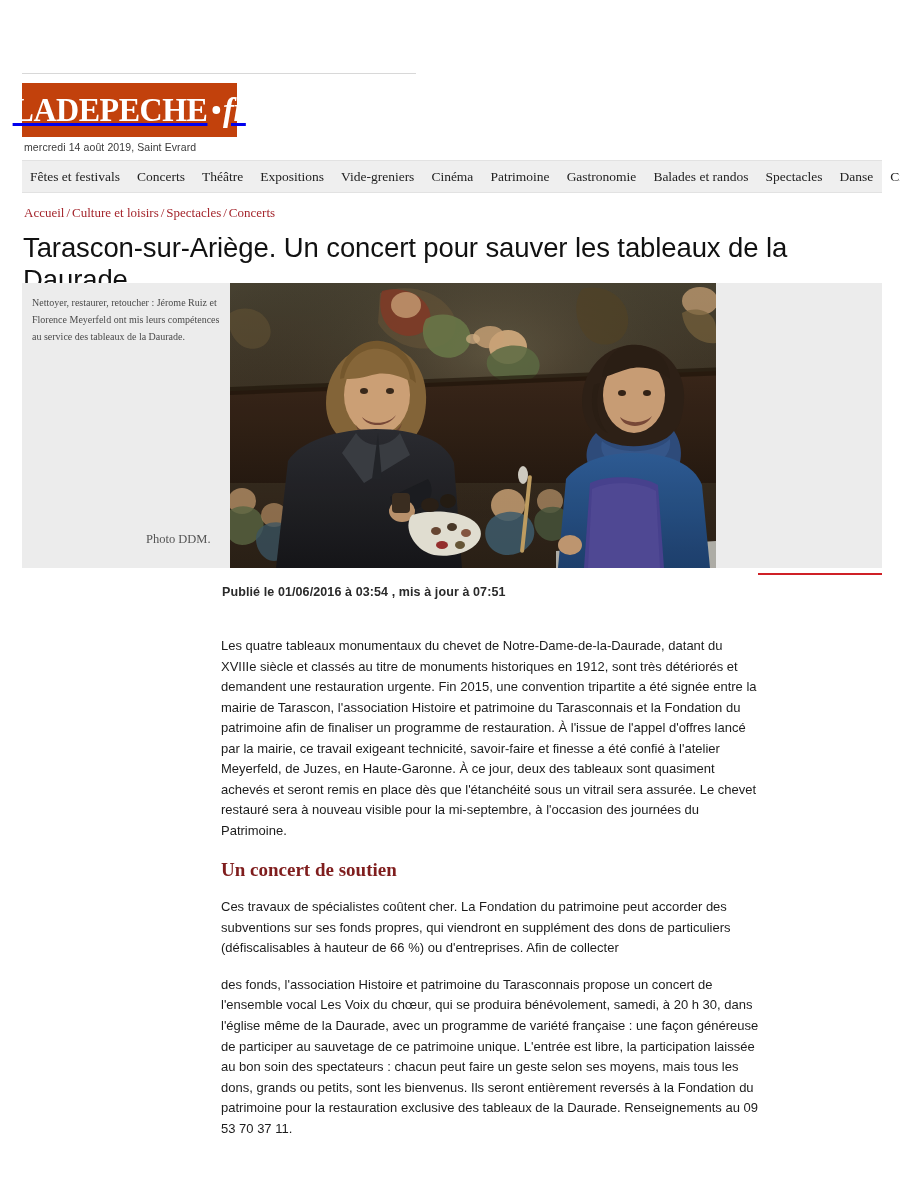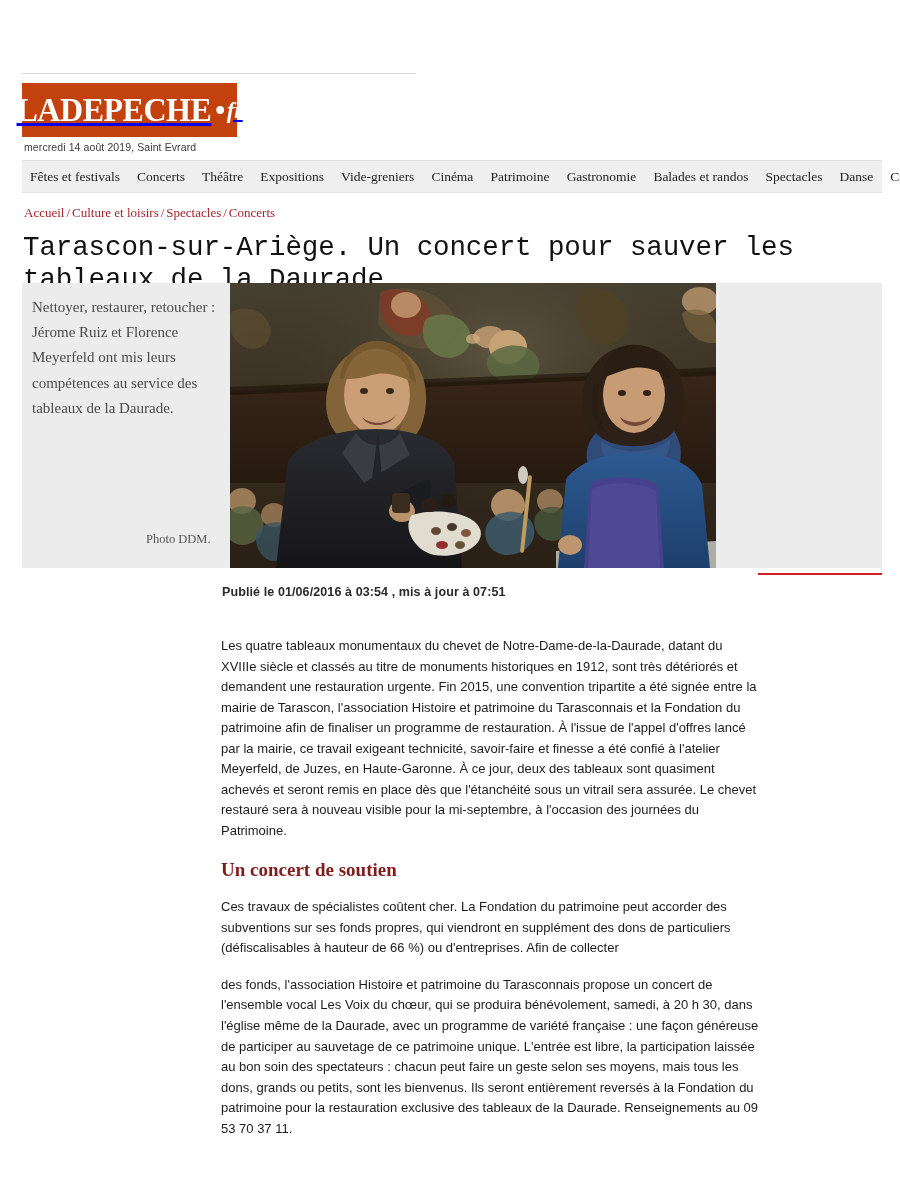--- a/index.html
+++ b/index.html
@@ -55,21 +55,21 @@
   .logo-dot {
     display: inline-block;
     width: 8px; height: 8px;
     border-radius: 50%;
     background: #ffffff;
     margin: 0 3px 0 5px;
   }
   .logo-fr {
     font-style: italic;
     font-weight: bold;
-    font-size: 24px;
+    font-size: 34px;
   }
   .dateline {
     position: absolute;
     left: 24px; top: 141px;
     font-family: "Liberation Sans", sans-serif;
     font-size: 10.5px;
     color: #3a3a3a;
     letter-spacing: 0.1px;
   }
 
@@ -113,42 +113,42 @@
   .breadcrumb .sep {
     color: #a4252c;
     margin: 0 2px;
   }
 
   
   .headline {
     position: absolute;
     left: 23px; top: 232px;
     width: 860px;
-    font-family: Liberation Mono, monospace;
+    font-family: Liberation Sans, sans-serif;
     font-size: 27.5px;
     font-weight: normal;
     color: #111111;
     letter-spacing: -0.1px;
     line-height: 1.15;
     margin: 0;
   }
 
   
   .media-block {
     position: absolute;
     left: 22px; top: 283px;
     width: 860px; height: 285px;
     background: #ececec;
   }
   .caption {
     position: absolute;
     left: 10px; top: 12px;
     width: 192px;
     font-family: "Liberation Serif", serif;
-    font-size: 15px;
+    font-size: 10px;
     line-height: 1.68;
     color: #4a4a4a;
   }
   .photo-credit {
     position: absolute;
     left: 124px; top: 249px;
     font-family: "Liberation Serif", serif;
     font-size: 12.5px;
     color: #555555;
   }

